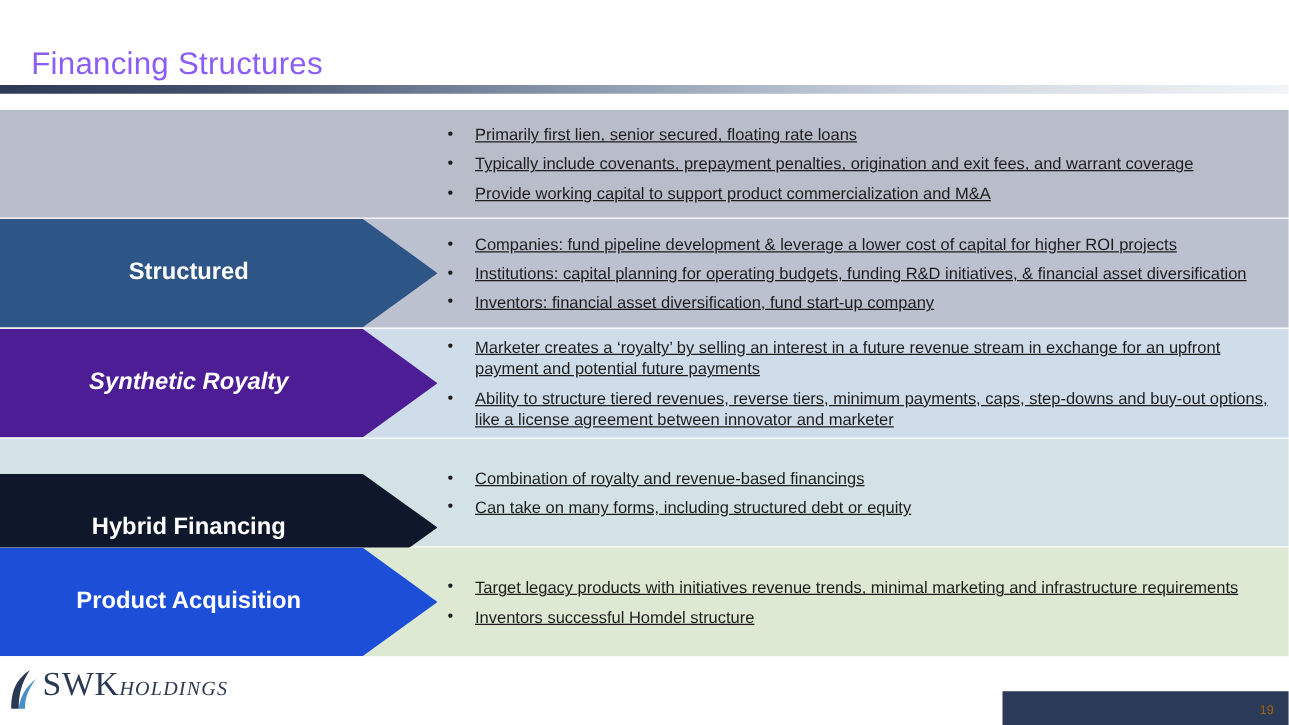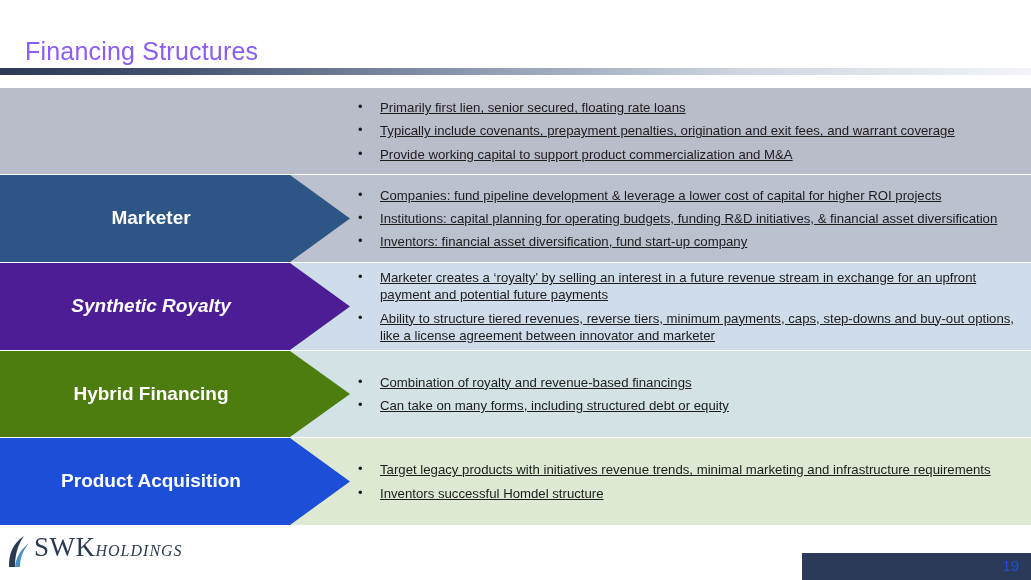--- a/index.html
+++ b/index.html
@@ -145,22 +145,22 @@
     right: 0;
     bottom: 0;
     width: 229px;
     height: 27px;
     background: #2b3a58;
   }
   .page-num {
     position: absolute;
     right: 12px;
     bottom: 6px;
-    color: #1d4ed8;
-    font-size: 15px;
+    color: #a16207;
+    font-size: 10px;
   }
 </style>
 </head>
 <body>
 
 <div class="slide-title">Financing Structures</div>
 <div class="title-rule"></div>
 
 <div class="rows" id="rows">
     <div class="row" style="height: 86px;">
@@ -176,21 +176,21 @@
         </div>
         <div class="bullet">
           <span class="dot">•</span>
           <span class="txt">Provide working capital to support product commercialization and M&amp;A</span>
         </div>
       </div>
     </div>
     <div class="row" style="height: 87px;">
       <div class="row-body" style="background: rgb(188, 193, 208);"></div>
       <div class="arrow" style="background: rgb(45, 85, 133);">
-        <div class="arrow-label">Marketer</div>
+        <div class="arrow-label">Structured</div>
       </div>
       <div class="bullets">
         <div class="bullet">
           <span class="dot">•</span>
           <span class="txt">Companies: fund pipeline development &amp; leverage a lower cost of capital for higher ROI projects</span>
         </div>
         <div class="bullet">
           <span class="dot">•</span>
           <span class="txt">Institutions: capital planning for operating budgets, funding R&amp;D initiatives, &amp; financial asset diversification</span>
         </div>
@@ -211,21 +211,21 @@
           <span class="txt">Marketer creates a ‘royalty’ by selling an interest in a future revenue stream in exchange for an upfront payment and potential future payments</span>
         </div>
         <div class="bullet">
           <span class="dot">•</span>
           <span class="txt">Ability to structure tiered revenues, reverse tiers, minimum payments, caps, step-downs and buy-out options, like a license agreement between innovator and marketer</span>
         </div>
       </div>
     </div>
     <div class="row" style="height: 86px;">
       <div class="row-body" style="background: rgb(211, 227, 229);"></div>
-      <div class="arrow" style="background: #4d7c0f;">
+      <div class="arrow" style="background: #0f172a; margin-top: 28px;">
         <div class="arrow-label">Hybrid Financing</div>
       </div>
       <div class="bullets">
         <div class="bullet">
           <span class="dot">•</span>
           <span class="txt">Combination of royalty and revenue-based financings</span>
         </div>
         <div class="bullet">
           <span class="dot">•</span>
           <span class="txt">Can take on many forms, including structured debt or equity</span>

